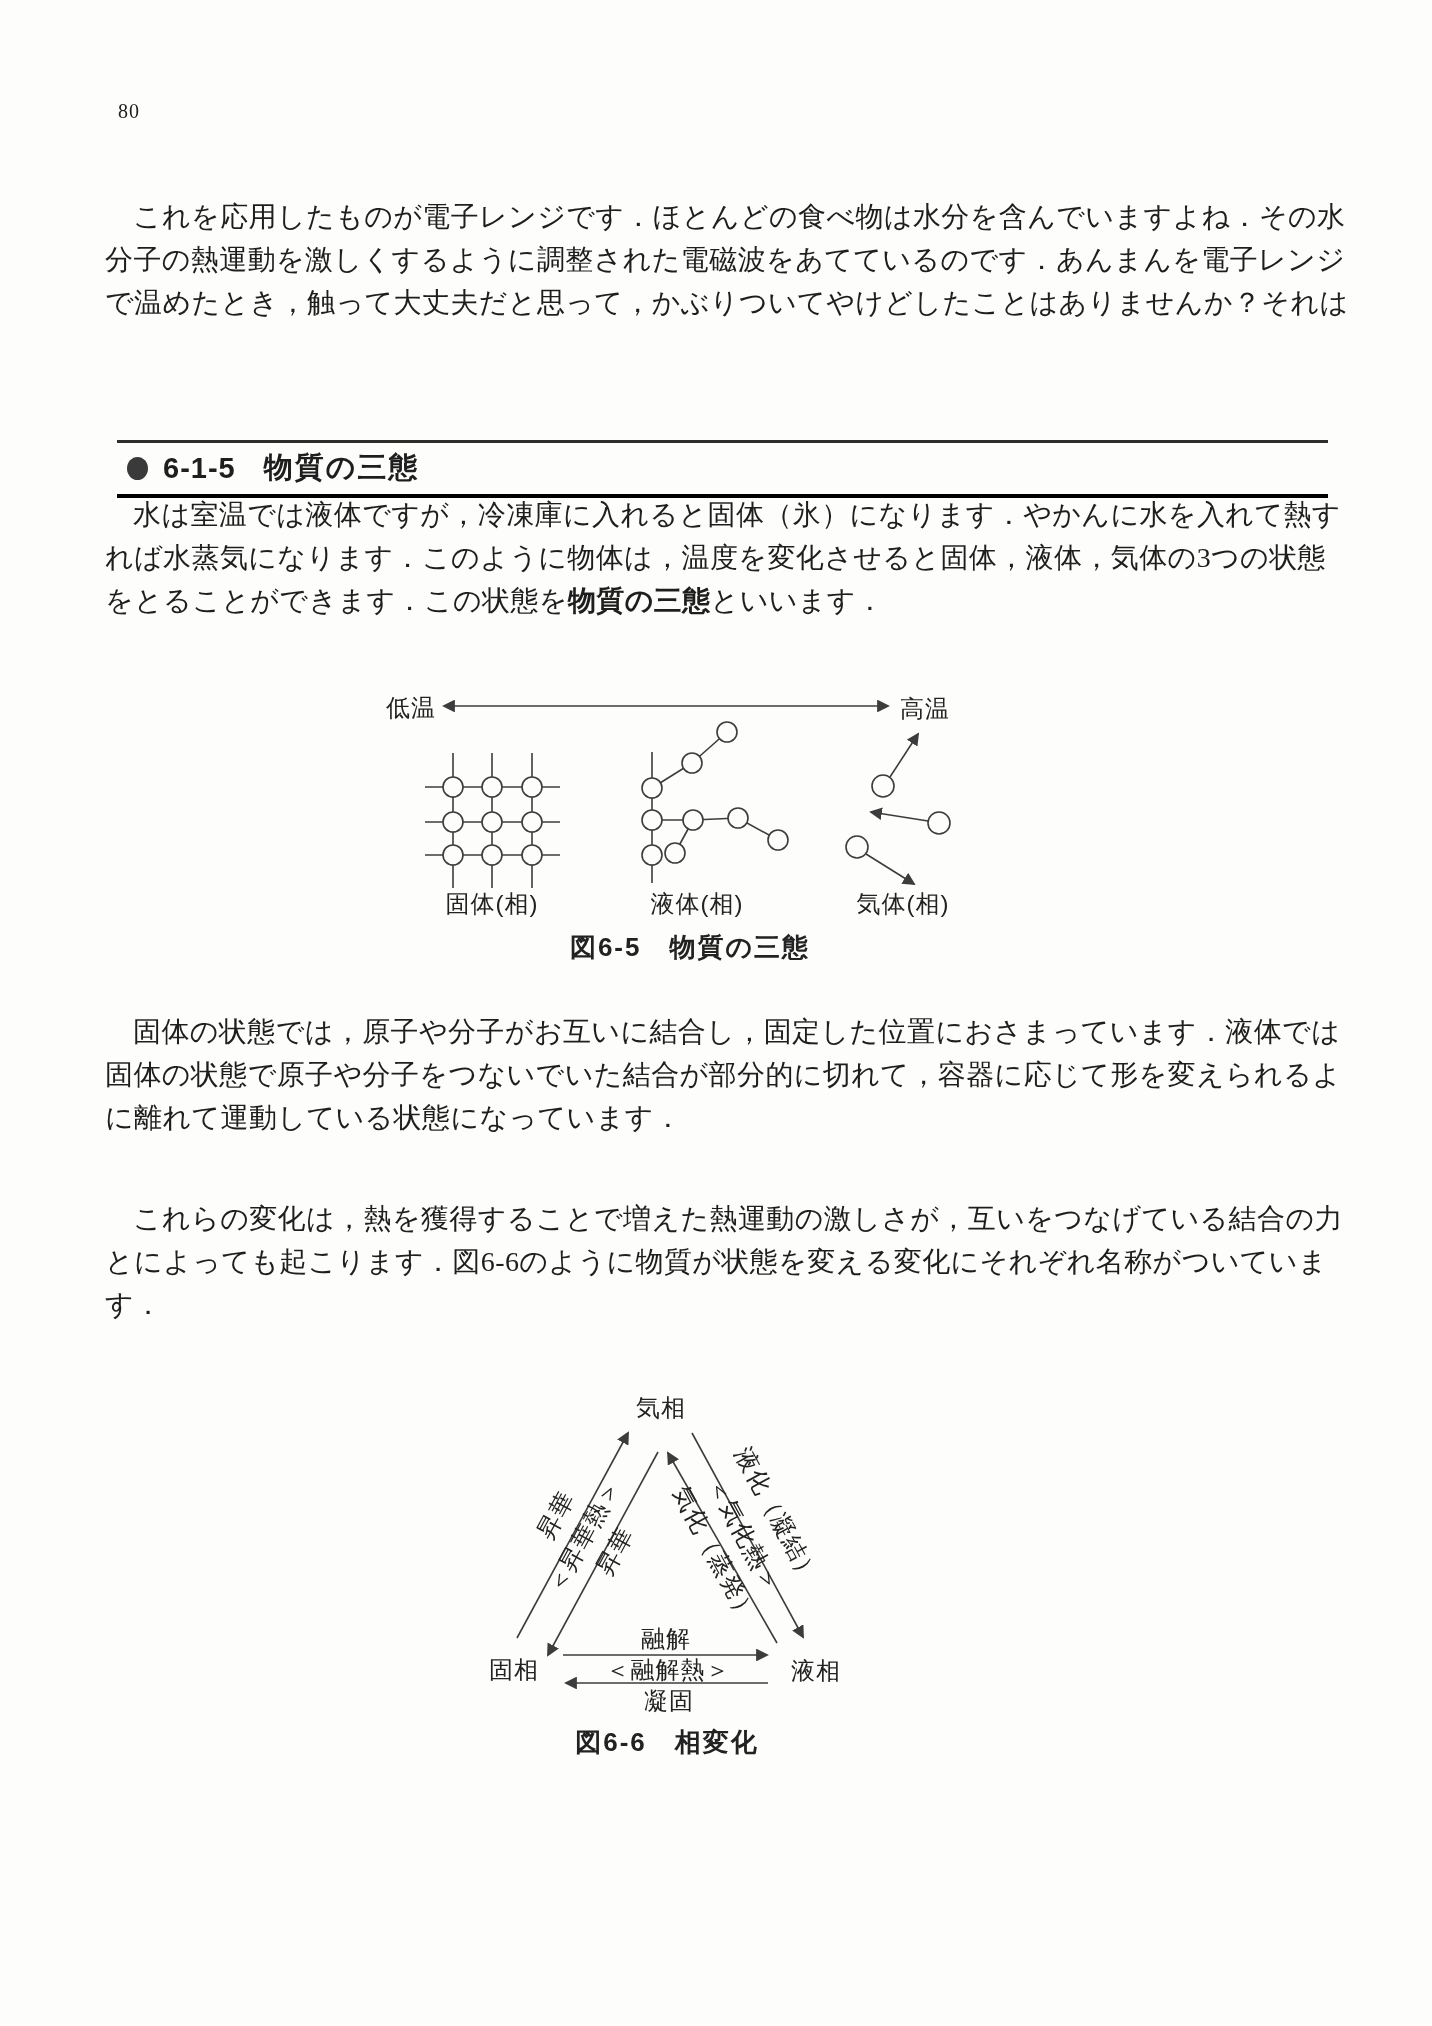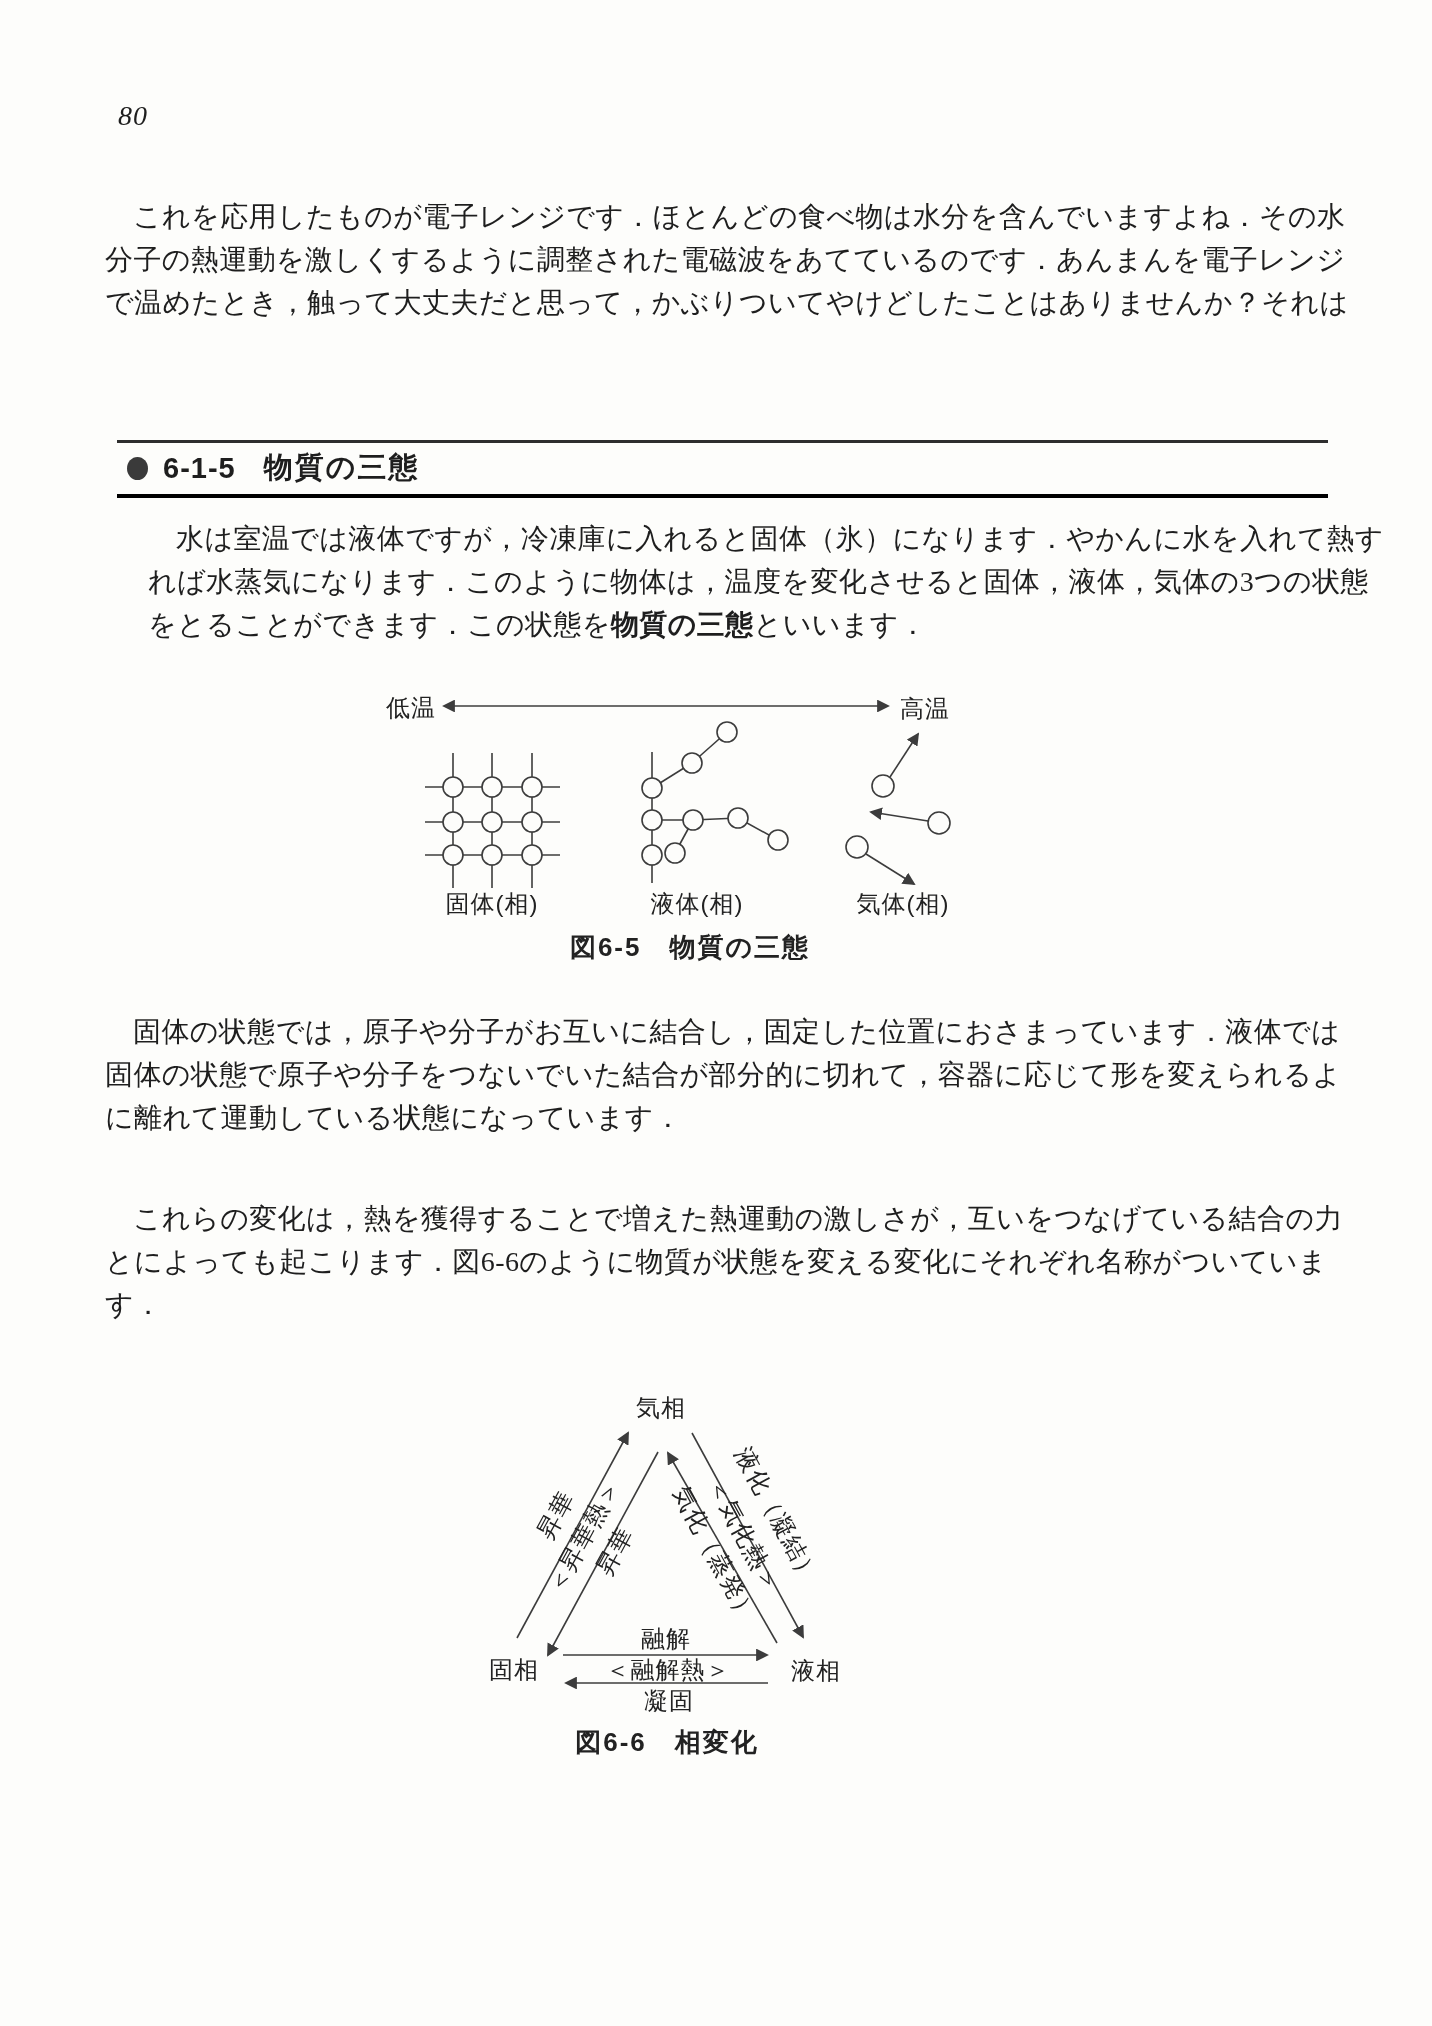--- a/index.html
+++ b/index.html
@@ -3,21 +3,21 @@
 <meta charset="utf-8">
 <style>
   html,body { margin:0; padding:0; background:#e8e8e6; }
   .page {
     position:relative; width:1432px; height:2026px; margin:0 auto;
     background:#fdfdfb; color:#1e1e1e; overflow:hidden;
     font-family:"Liberation Serif","DejaVu Serif",serif;
   }
   .pagenum {
     position:absolute; left:118px; top:100px;
-    font-style:italic; font-size:28px; letter-spacing:1px;
+    font-size:20px; letter-spacing:1px;
   }
   .para { position:absolute; left:105px; width:1240px; font-size:28px; }
   .para .line { height:43px; line-height:43px; white-space:nowrap; letter-spacing:0.4px; }
   .para .indent { padding-left:28px; }
   .bold-seg { font-weight:bold; }
   .section {
     position:absolute; left:117px; top:440px; width:1211px;
     border-top:3px solid #2e2e2e; border-bottom:4px solid #000000;
     display:flex; align-items:center; padding:5px 0 6px 10px; box-sizing:border-box;
     font-family:"Liberation Sans","DejaVu Sans",sans-serif; font-weight:bold; font-size:29px;
@@ -49,21 +49,21 @@
     <div class="line">分子の熱運動を激しくするように調整された電磁波をあてているのです．あんまんを電子レンジ</div>
     <div class="line">で温めたとき，触って大丈夫だと思って，かぶりついてやけどしたことはありませんか？それは</div>
   </div>
 
   <div class="section">
     <span class="bullet"></span>
     <span class="num">6-1-5</span>
     <span class="ttl">物質の三態</span>
   </div>
 
-  <div class="para" style="top:517px;margin-left:43px;">
+  <div class="para" style="top:493px;">
     <div class="line indent">水は室温では液体ですが，冷凍庫に入れると固体（氷）になります．やかんに水を入れて熱す</div>
     <div class="line">れば水蒸気になります．このように物体は，温度を変化させると固体，液体，気体の3つの状態</div>
     <div class="line"><span>をとることができます．この状態を</span><span class="bold-seg">物質の三態</span><span>といいます．</span></div>
   </div>
 
   <svg class="fig" style="left:320px; top:690px;" width="710" height="290" viewBox="0 0 710 290">
     <defs>
       <marker id="arr5" viewBox="0 0 10 10" refX="8.5" refY="5" markerWidth="8" markerHeight="8" orient="auto-start-reverse">
         <path d="M0,0 L10,5 L0,10 z" fill="#3c3c3c"></path>
       </marker>

